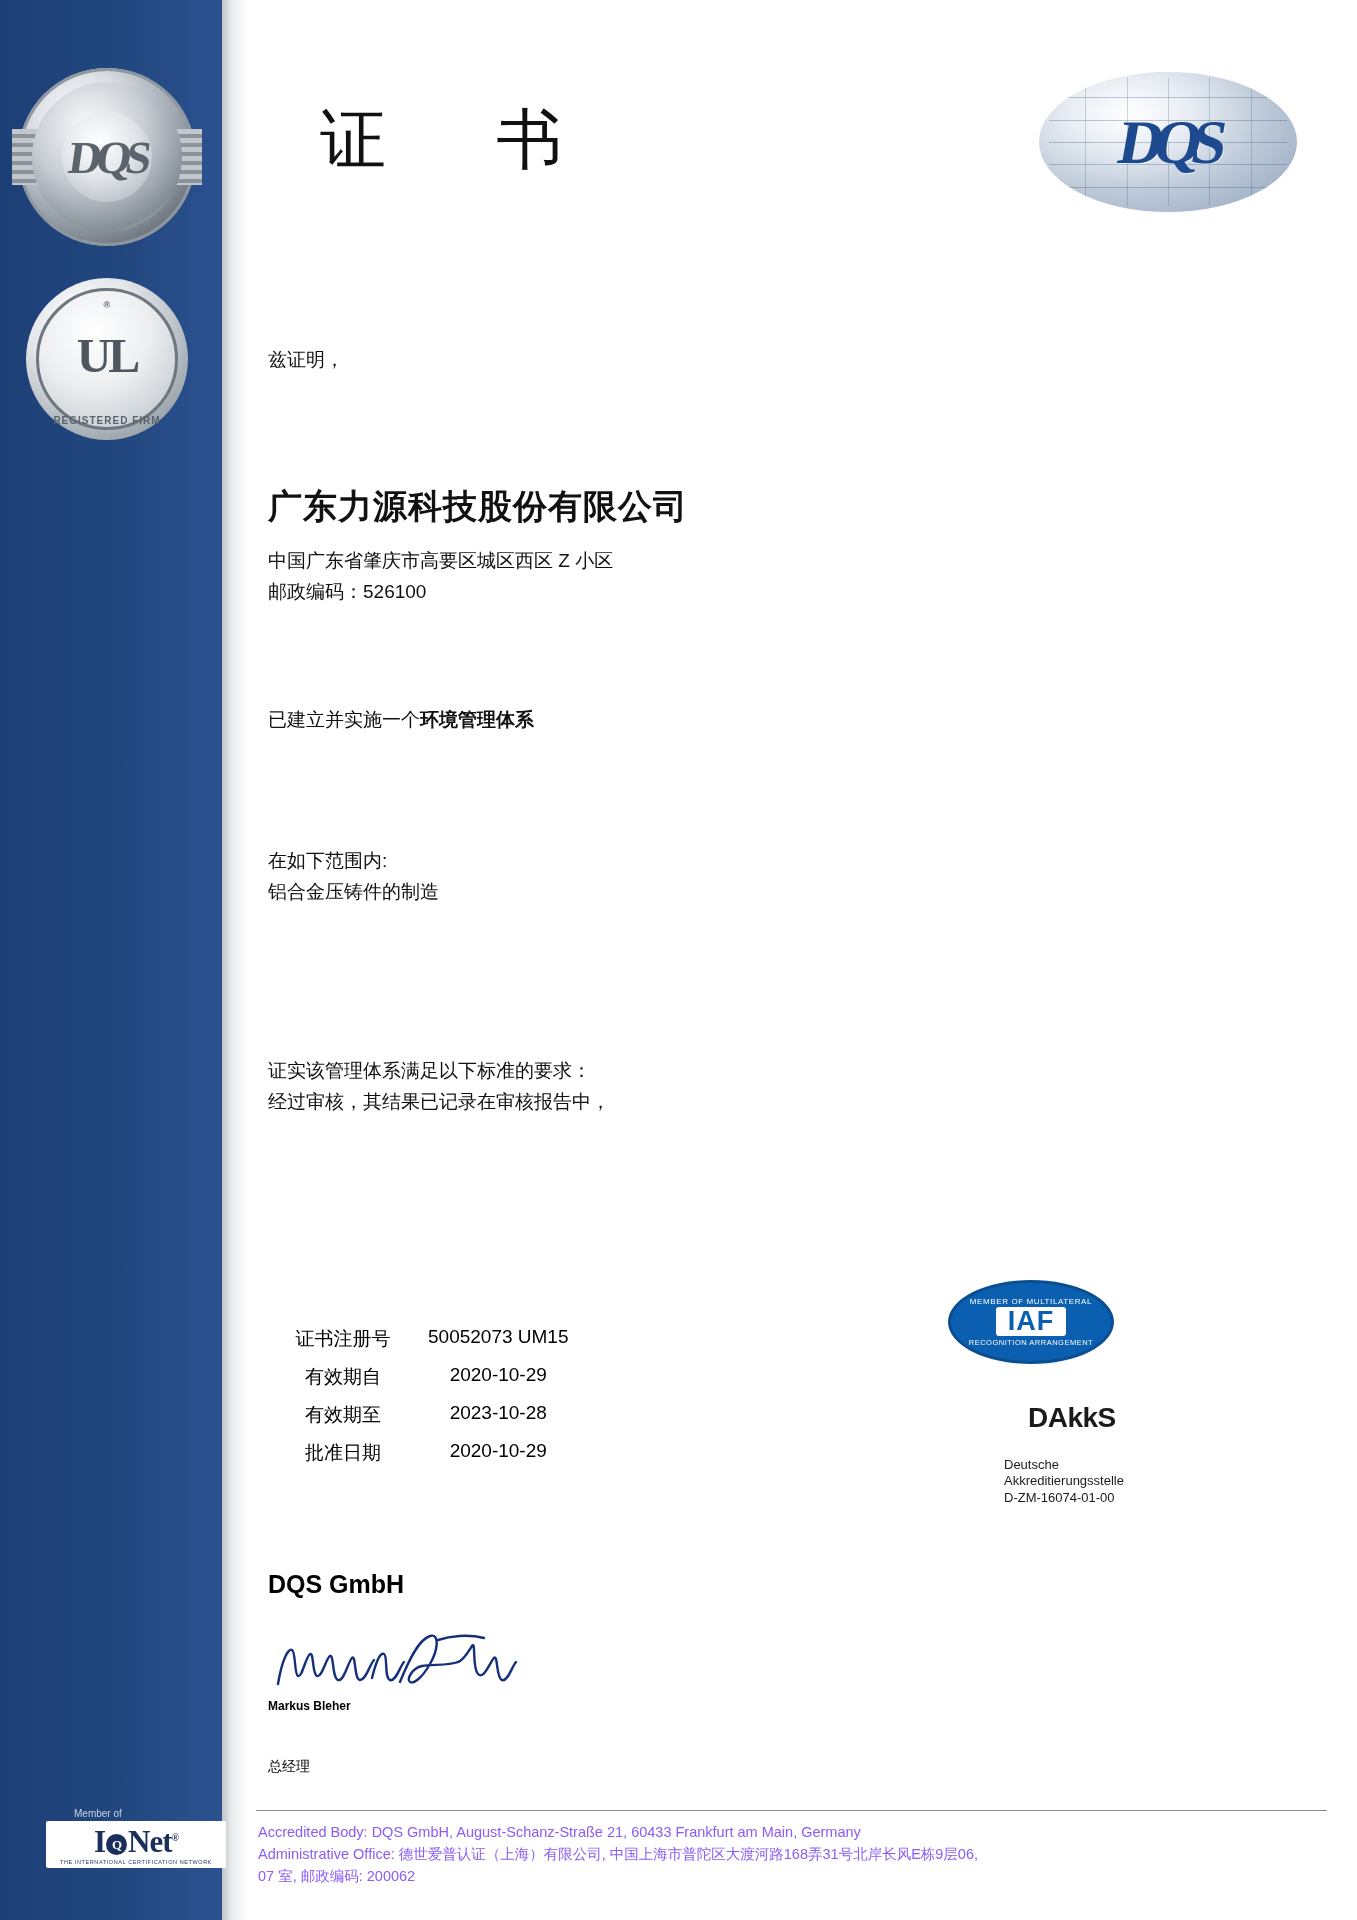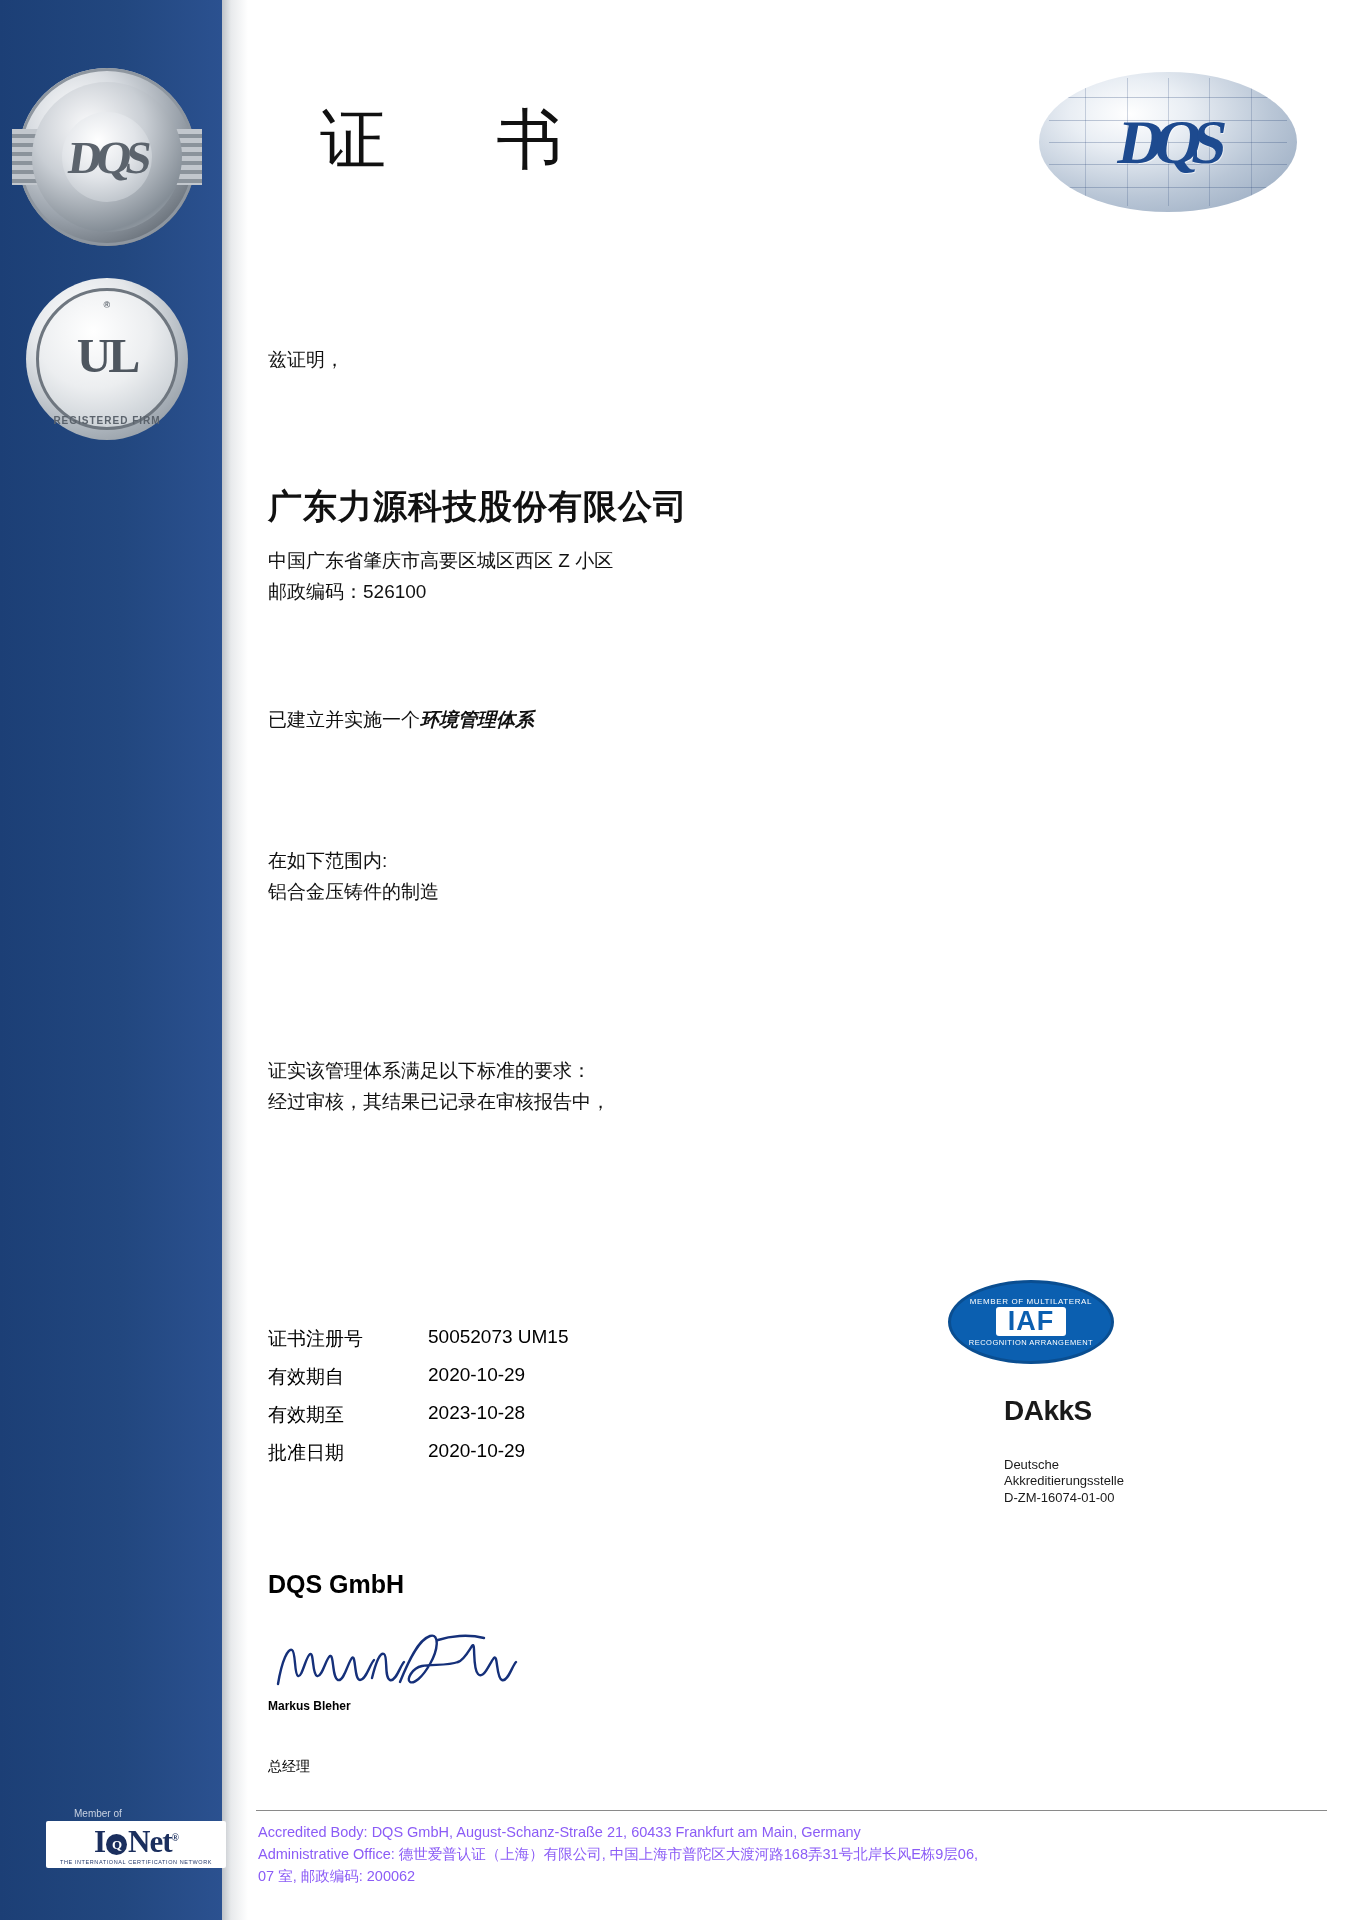--- a/index.html
+++ b/index.html
@@ -222,33 +222,33 @@
     left: 20px;
     font-size: 19px;
     color: #111;
     line-height: 1.55;
   }
 
   .tx-hereby  { left: 20px; top: 345px; font-size: 19px; }
   .company    { left: 20px; top: 480px; font-size: 34px; font-weight: bold; letter-spacing: 1px; }
   .addr       { left: 20px; top: 545px; font-size: 19px; line-height: 1.65; }
   .established{ left: 20px; top: 705px; font-size: 19px; }
-  .established b { font-weight: bold; font-style: italic; }
+  .established b { font-weight: bold; }
   .scope      { left: 20px; top: 845px; font-size: 19px; line-height: 1.65; }
   .audit      { left: 20px; top: 1055px; font-size: 19px; line-height: 1.65; }
   .standard   { left: 20px; top: 1165px; font-size: 38px; font-weight: bold; letter-spacing: .5px; }
 
   
   .reg-table {
     position: absolute;
     left: 20px; top: 1320px;
     font-size: 19px;
     border-collapse: collapse;
   }
-  .reg-table td { padding: 6px 0; vertical-align: top; }
+  .reg-table td { padding: 6px 0; vertical-align: top; text-align: center; }
   .reg-table td.k { width: 150px; }
   .reg-table td.v { padding-left: 10px; }
 
   
   .iaf {
     position: absolute;
     left: 700px; top: 1280px;
     width: 160px; height: 78px;
     border-radius: 50%;
     background: #0b5fb0;
@@ -265,21 +265,21 @@
     letter-spacing: 1px; line-height: 1.05;
   }
   .iaf .bot-arc { font-size: 7.5px; letter-spacing: .5px; margin-top: 2px; }
 
   
   .dakks {
     position: absolute;
     left: 700px; top: 1395px;
     width: 260px;
   }
-  .dakks .row { display: flex; align-items: flex-start; }
+  .dakks .row { display: flex; align-items: center; gap: 24px; }
   .dakks .arcs { position: relative; width: 52px; height: 46px; margin-right: 4px; }
   .dakks .arcs span {
     position: absolute; top: 50%; left: 0;
     transform: translateY(-50%);
     border-radius: 50%;
     border-style: solid;
     border-color: transparent;
   }
   .dakks .a1 { width: 18px; height: 28px; border-width: 4px; border-left-color: #c6182e; }
   .dakks .a2 { width: 28px; height: 38px; border-width: 4px; border-left-color: #f0a400; left: 6px; }

